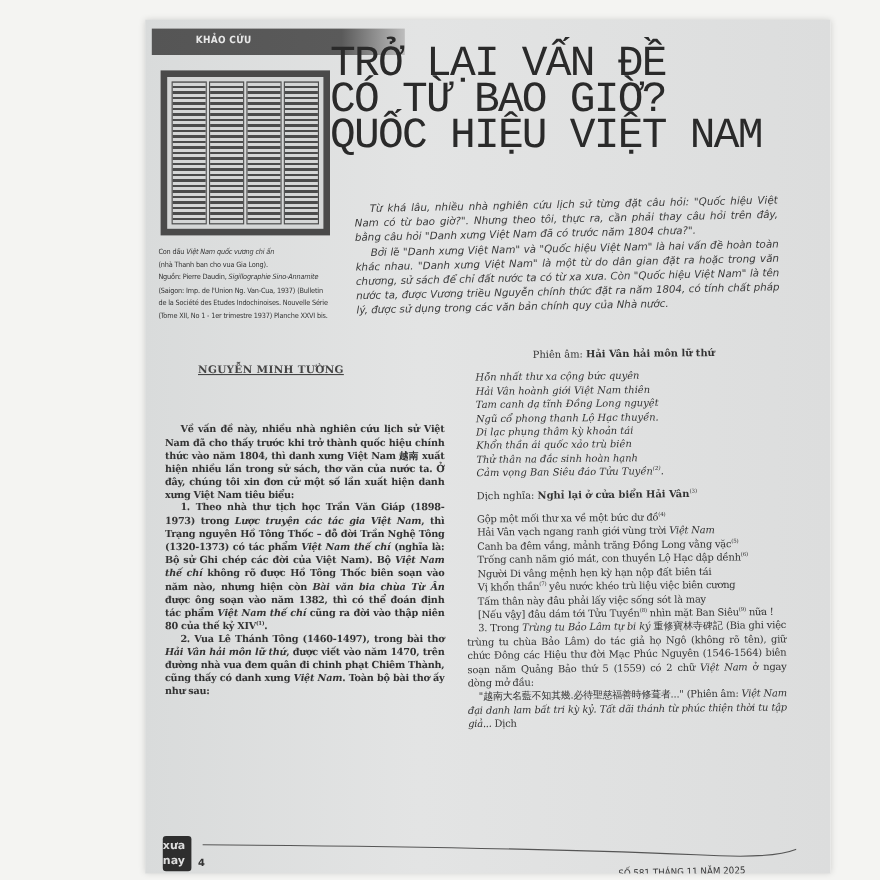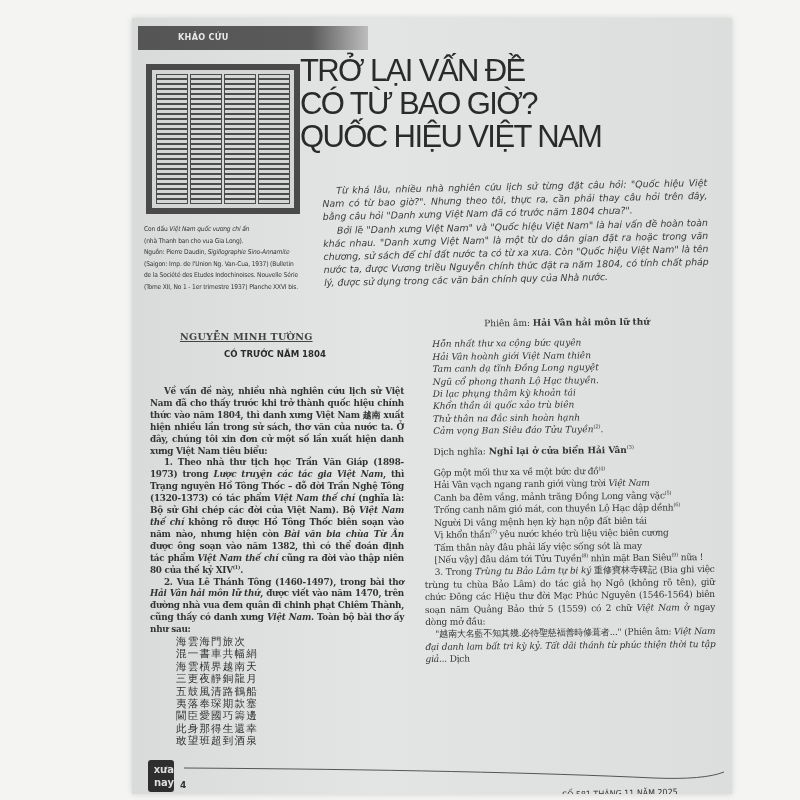--- a/index.html
+++ b/index.html
@@ -7,20 +7,21 @@
     width:800px; height:800px; overflow:hidden;
     background:#f4f4f2;
     font-family:"DejaVu Serif", serif;
     position:relative;
   }
   .page {
     position:absolute; left:132px; top:18px; width:600px; height:776px;
     background:linear-gradient(90deg,#d9dbdb 0%,#e3e4e4 40%,#dcdddd 100%);
     box-shadow:0 0 6px rgba(0,0,0,0.15);
     overflow:hidden;
+    padding-left:23px;
   }
   .section-bar {
     position:absolute; left:6px; top:8px; width:230px; height:24px;
     background:linear-gradient(90deg,#555 0%,#5a5a5a 75%,#bdbdbd 100%);
   }
   .section-label {
     position:absolute; left:40px; top:6px;
     font-family:"DejaVu Sans Condensed","DejaVu Sans",sans-serif;
     font-size:9px; font-weight:bold; color:#e8e8e8; letter-spacing:0.3px;
   }
@@ -37,23 +38,23 @@
     background:repeating-linear-gradient(0deg,#d4d6d6 0 3px,#333 3px 5px);
     border:1px solid #333; opacity:0.85;
   }
   .caption {
     position:absolute; left:12px; top:206px; width:190px;
     font-family:"DejaVu Sans Condensed","DejaVu Sans",sans-serif;
     font-size:6.6px; line-height:11.5px; color:#333; letter-spacing:-0.15px;
   }
   .caption i { font-style:italic; }
   .title {
-    position:absolute; left:168px; top:36px; width:320px;
-    font-family:Liberation Sans, sans-serif;
-    font-size:31px; line-height:33px; color:#2a2a2a;
+    position:absolute; left:168px; top:24px; width:320px;
+    font-family:Liberation Mono, monospace;
+    font-size:39px; line-height:33px; color:#2a2a2a;
     letter-spacing:-1.6px; font-weight:normal;
   }
   .title div { white-space:nowrap; }
   .lead {
     position:absolute; left:190px; top:166px; width:385px;
     font-family:"DejaVu Sans", sans-serif; font-style:italic;
     font-size:9.4px; line-height:13.2px; color:#3a3a3a;
     transform:rotate(-1.2deg); transform-origin:left top;
   }
   .lead p { margin:0; text-indent:14px; text-align:justify; }
@@ -91,21 +92,21 @@
   .col-right b { font-weight:bold; }
   .col-right .poem { padding-left:10px; font-style:italic; margin-bottom:8px; }
   .col-right .poem div { white-space:nowrap; }
   .col-right .trans { text-indent:10px; text-align:justify; letter-spacing:-0.2px; }
   .col-right .heading-line { padding-left:10px; margin-bottom:9px; }
   .col-right i { font-style:italic; }
   .footer-logo {
     position:absolute; left:16px; top:742px; width:26px; height:32px;
     background:#2e2e2e; border-radius:3px; color:#ddd;
     font-family:"DejaVu Sans", sans-serif; font-weight:bold;
-    font-size:10px; line-height:13px; text-align:right; padding-top:3px; box-sizing:border-box;
+    font-size:10px; line-height:13px; text-align:left; padding-top:3px; box-sizing:border-box;
   }
   .page-num {
     position:absolute; left:48px; top:762px;
     font-family:"DejaVu Sans", sans-serif; font-weight:bold; font-size:9px; color:#333;
   }
   .footer-rule {
     position:absolute; left:52px; top:748px; width:540px; height:14px;
   }
   .issue {
     position:absolute; left:430px; top:772px;
@@ -146,40 +147,28 @@
   </h1>
 
   <div class="lead">
     <p>Từ khá lâu, nhiều nhà nghiên cứu lịch sử từng đặt câu hỏi: "Quốc hiệu Việt Nam có từ bao giờ?". Nhưng theo tôi, thực ra, cần phải thay câu hỏi trên đây, bằng câu hỏi "Danh xưng Việt Nam đã có trước năm 1804 chưa?".</p>
     <p>Bởi lẽ "Danh xưng Việt Nam" và "Quốc hiệu Việt Nam" là hai vấn đề hoàn toàn khác nhau. "Danh xưng Việt Nam" là một từ do dân gian đặt ra hoặc trong văn chương, sử sách để chỉ đất nước ta có từ xa xưa. Còn "Quốc hiệu Việt Nam" là tên nước ta, được Vương triều Nguyễn chính thức đặt ra năm 1804, có tính chất pháp lý, được sử dụng trong các văn bản chính quy của Nhà nước.</p>
   </div>
 
   <div class="author">NGUYỄN MINH TƯỜNG</div>
 
   <div class="sec-heading">
-    <div>CÓ TRƯỚC NĂM 1804</div>
   </div>
 
   <div class="col-left">
     <p>Về vấn đề này, nhiều nhà nghiên cứu lịch sử Việt Nam đã cho thấy trước khi trở thành quốc hiệu chính thức vào năm 1804, thì danh xưng Việt Nam 越南 xuất hiện nhiều lần trong sử sách, thơ văn của nước ta. Ở đây, chúng tôi xin đơn cử một số lần xuất hiện danh xưng Việt Nam tiêu biểu:</p>
     <p><span>1. Theo nhà thư tịch học Trần Văn Giáp (1898-1973) trong </span><i>Lược truyện các tác gia Việt Nam</i><span>, thì Trạng nguyên Hồ Tông Thốc – đỗ đời Trần Nghệ Tông (1320-1373) có tác phẩm </span><i>Việt Nam thế chí</i><span> (nghĩa là: Bộ sử Ghi chép các đời của Việt Nam). Bộ </span><i>Việt Nam thế chí</i><span> không rõ được Hồ Tông Thốc biên soạn vào năm nào, nhưng hiện còn </span><i>Bài văn bia chùa Từ Ân</i><span> được ông soạn vào năm 1382, thì có thể đoán định tác phẩm </span><i>Việt Nam thế chí</i><span> cũng ra đời vào thập niên 80 của thế kỷ XIV</span><sup>(1)</sup>.</p>
     <p><span>2. Vua Lê Thánh Tông (1460-1497), trong bài thơ </span><i>Hải Vân hải môn lữ thứ</i><span>, được viết vào năm 1470, trên đường nhà vua đem quân đi chinh phạt Chiêm Thành, cũng thấy có danh xưng </span><i>Việt Nam</i><span>. Toàn bộ bài thơ ấy như sau:</span></p>
   </div>
 
-  <div class="han-poem">
-    <div>海雲海門旅次</div>
-    <div>混一書車共幅絹</div>
-    <div>海雲橫界越南天</div>
-    <div>三更夜靜銅龍月</div>
-    <div>五鼓風清路鶴船</div>
-    <div>夷落奉琛期款塞</div>
-    <div>閫臣愛國巧籌邊</div>
-    <div>此身那得生還幸</div>
-    <div>敢望班超到酒泉</div>
-  </div>
 
   <div class="col-right">
     <p class="center"><span>Phiên âm: </span><b>Hải Vân hải môn lữ thứ</b></p>
     <div class="poem">
       <div>Hỗn nhất thư xa cộng bức quyên</div>
       <div>Hải Vân hoành giới Việt Nam thiên</div>
       <div>Tam canh dạ tĩnh Đồng Long nguyệt</div>
       <div>Ngũ cổ phong thanh Lộ Hạc thuyền.</div>
       <div>Di lạc phụng thâm kỳ khoản tái</div>
       <div>Khổn thần ái quốc xảo trù biên</div>

